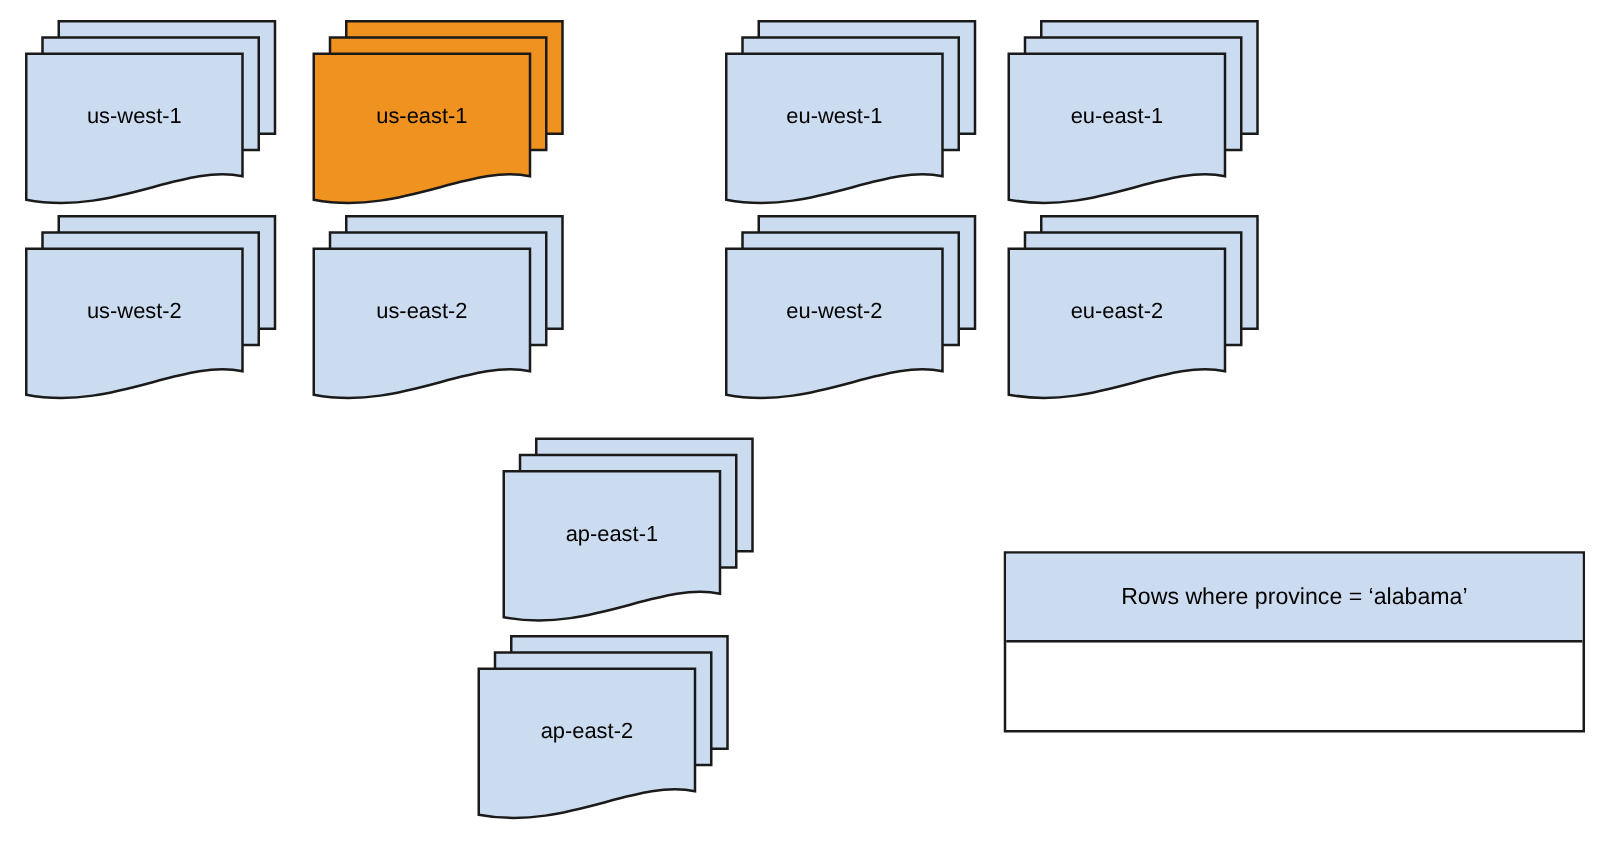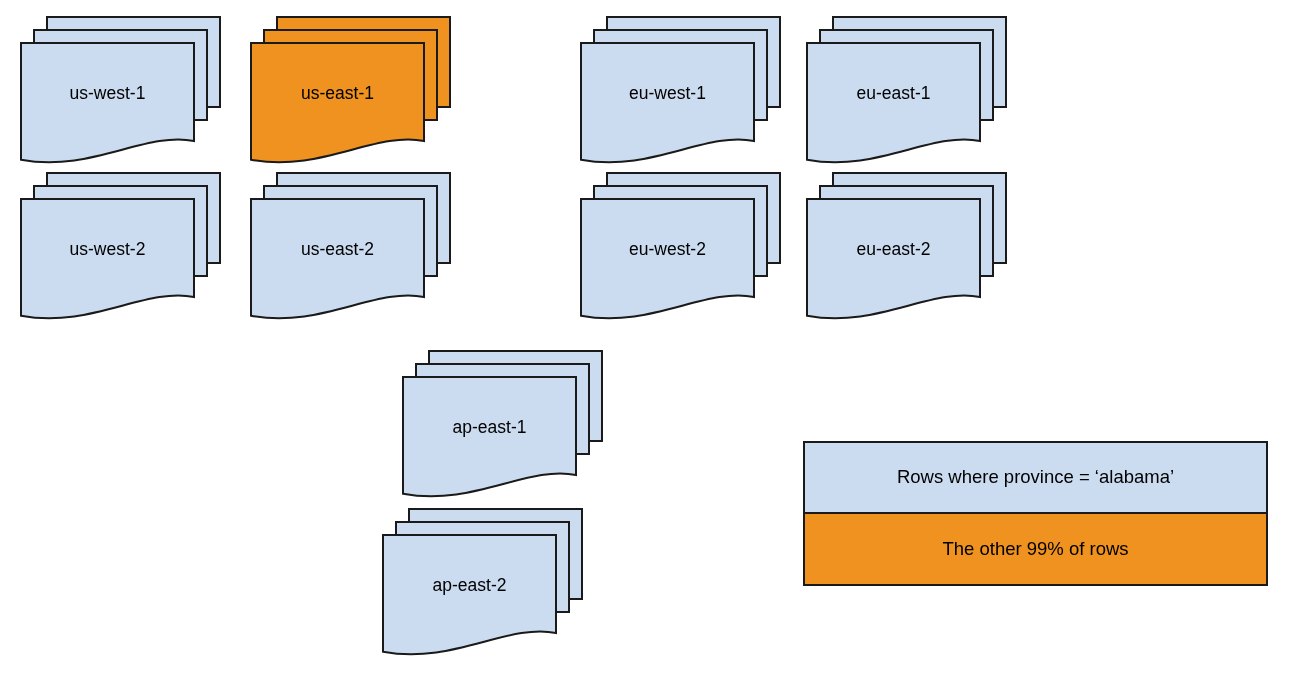--- a/index.html
+++ b/index.html
@@ -149,16 +149,13 @@
         <path class="doc-sheet" d="M 0 0 L 173 0 L 173 98 C 124.56 88, 69.2 130, 0 116.72 Z" fill="#ccdcf0" transform="translate(0,26)"></path>
         <text class="stack-label" x="86.5" y="77">ap-east-2</text>
       </g>
     </svg>
   </div>
 
 <div id="legend">
   <div class="legend-row top" style="background: rgb(204, 220, 240);">
     <span class="legend-text">Rows where province = ‘alabama’</span>
   </div>
-  <div class="legend-row bottom" style="background: rgb(239, 146, 31);">
-    <span class="legend-text">The other 99% of rows</span>
-  </div>
 </div>
 
 </body></html>

